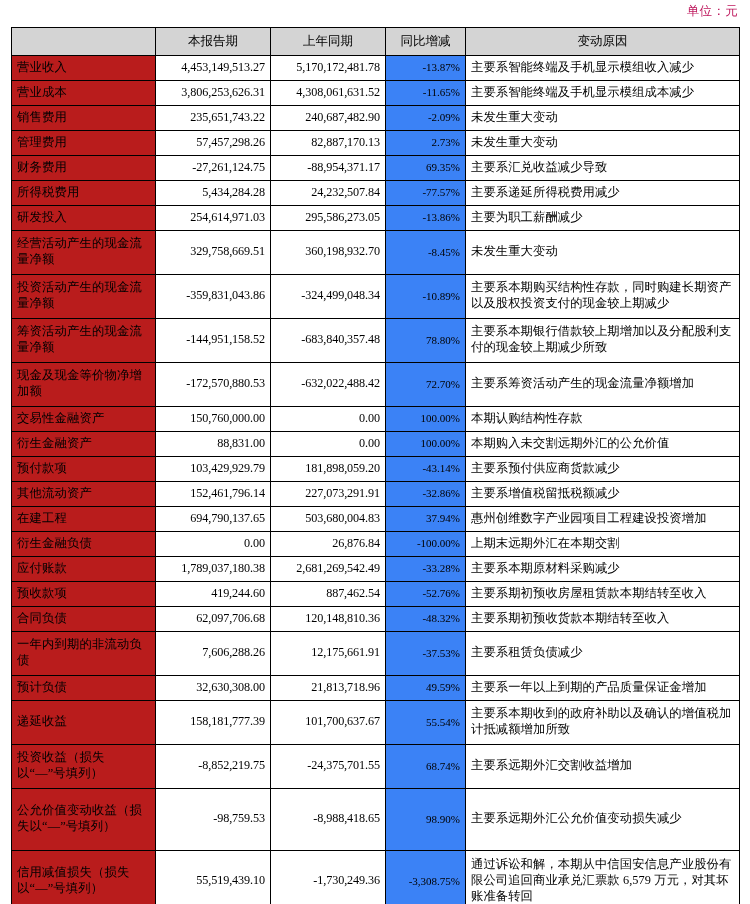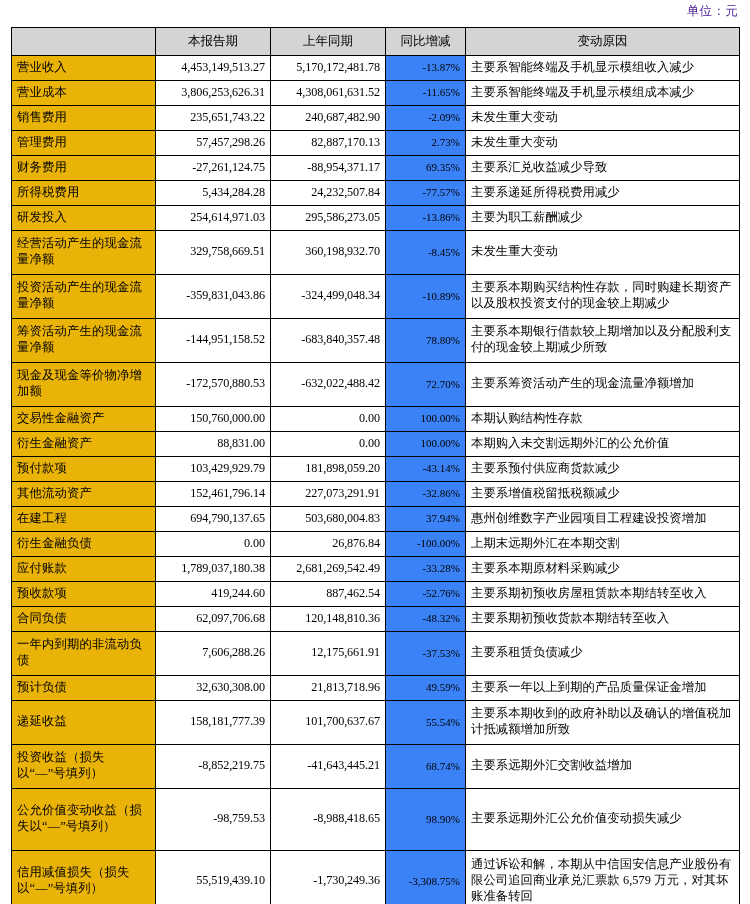--- a/index.html
+++ b/index.html
@@ -19,21 +19,21 @@
     width: 750px;
     height: 904px;
     box-sizing: border-box;
   }
   .unit-line {
     position: absolute;
     top: 3px;
     right: 12px;
     font-size: 12.5px;
     letter-spacing: 0.3px;
-    color: #4c1d95;
+    color: #be185d;
     white-space: nowrap;
   }
   .table-wrap {
     position: absolute;
     top: 27px;
     left: 11px;
     width: 728px;
   }
   table.fin {
     border-collapse: collapse;
@@ -59,21 +59,21 @@
     background: #d4d4d4;
     text-align: center;
     font-weight: normal;
     height: 20px;
     font-size: 12.5px;
     margin-top: 39px;
   }
   .hdr th.blank { background: #d4d4d4; }
 
   td.label {
-    background: #eab308;
+    background: #b91c1c;
     text-align: left;
     letter-spacing: 0.2px;
   }
   td.num {
     text-align: right;
     background: #ffffff;
     font-size: 12.2px;
     letter-spacing: -0.1px;
   }
   td.pct {
@@ -275,21 +275,21 @@
           <tr class="r-2">
             <td class="label">递延收益</td>
             <td class="num">158,181,777.39</td>
             <td class="num">101,700,637.67</td>
             <td class="pct">55.54%</td>
             <td class="reason">主要系本期收到的政府补助以及确认的增值税加计抵减额增加所致</td>
           </tr>
           <tr class="r-2">
             <td class="label">投资收益（损失以“—”号填列）</td>
             <td class="num">-8,852,219.75</td>
-            <td class="num">-41,643,445.21</td>
+            <td class="num">-24,375,701.55</td>
             <td class="pct">68.74%</td>
             <td class="reason">主要系远期外汇交割收益增加</td>
           </tr>
           <tr class="r-3">
             <td class="label">公允价值变动收益（损失以“—”号填列）</td>
             <td class="num">-98,759.53</td>
             <td class="num">-8,988,418.65</td>
             <td class="pct">98.90%</td>
             <td class="reason">主要系远期外汇公允价值变动损失减少</td>
           </tr>

